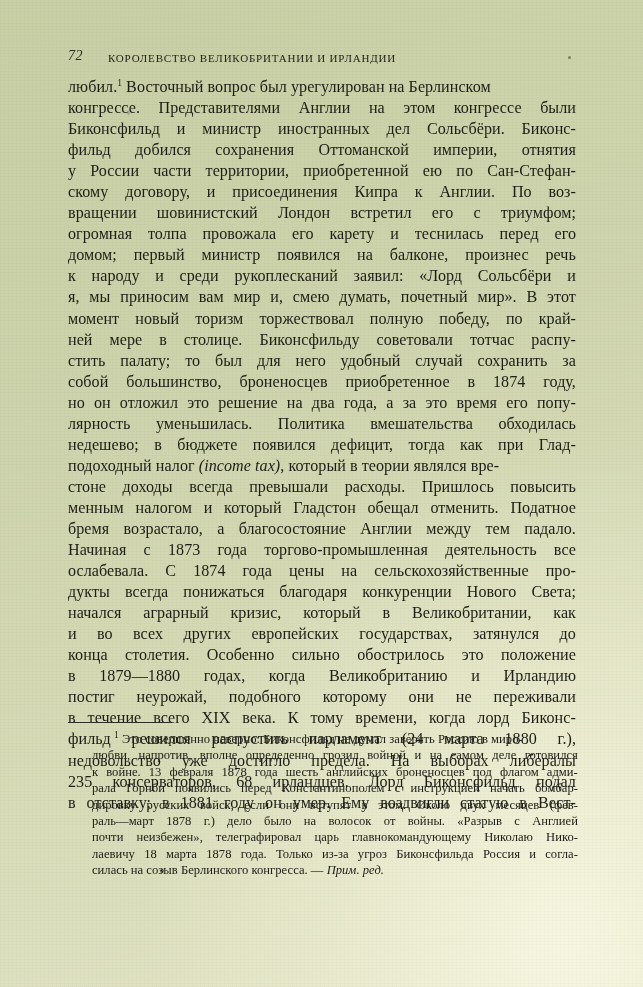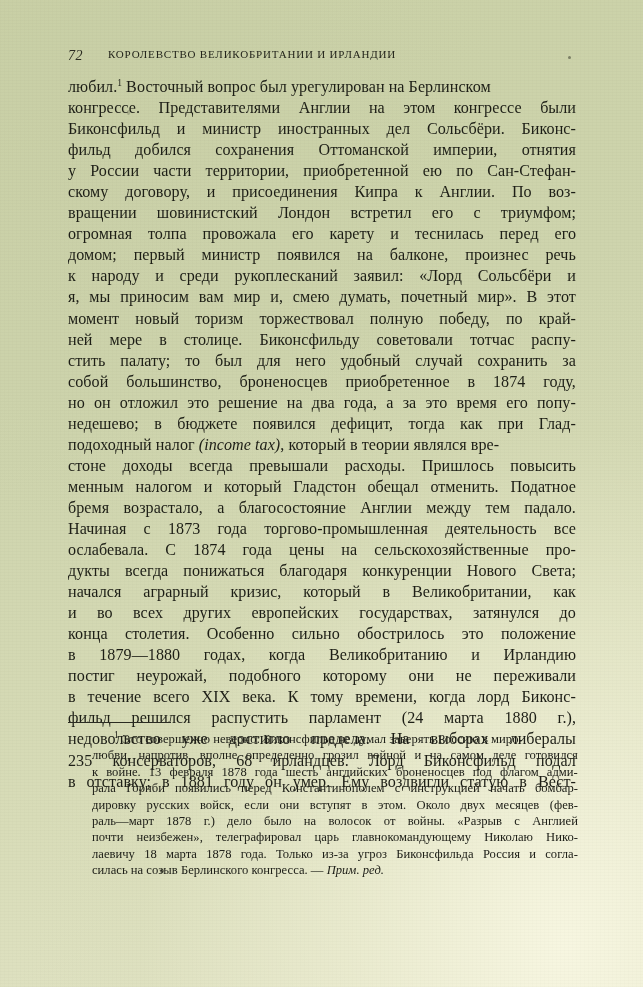--- a/index.html
+++ b/index.html
@@ -39,21 +39,21 @@
   .speck.s2 { left: 160px; top: 869px; width: 4px; height: 4px; opacity: 0.7; }
   .speck.s3 { left: 127px; top: 110px; width: 3px; height: 5px; opacity: 0.25; }
 
   
   .runhead {
     position: absolute;
     left: 68px;
     top: 48px;
     width: 510px;
     display: flex;
-    align-items: flex-start;
+    align-items: flex-end;
     letter-spacing: 0.4px;
   }
   .folio {
     font-size: 14px;
     font-style: italic;
     font-weight: 400;
     color: #2a2b21;
     width: 40px;
     flex: 0 0 40px;
   }
@@ -294,20 +294,27 @@
         <span>два</span>
         <span>года,</span>
         <span>а</span>
         <span>за</span>
         <span>это</span>
         <span>время</span>
         <span>его</span>
         <span>попу-</span>
       </div>
     <div class="bline just">
+        <span>лярность</span>
+        <span>уменьшилась.</span>
+        <span>Политика</span>
+        <span>вмешательства</span>
+        <span>обходилась</span>
+      </div>
+    <div class="bline just">
         <span>недешево;</span>
         <span>в</span>
         <span>бюджете</span>
         <span>появился</span>
         <span>дефицит,</span>
         <span>тогда</span>
         <span>как</span>
         <span>при</span>
         <span>Глад-</span>
       </div>

